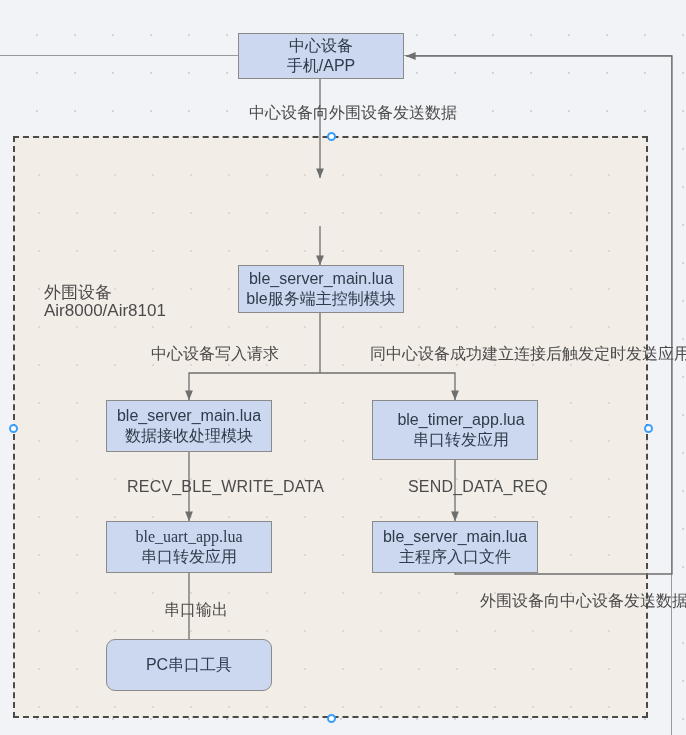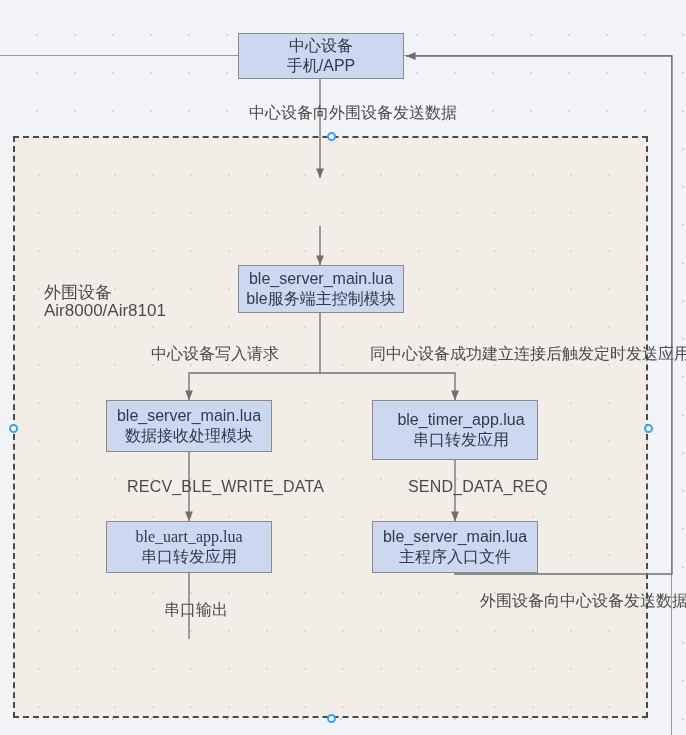--- a/index.html
+++ b/index.html
@@ -136,20 +136,23 @@
   <div class="node" style="left:106px;top:521px;width:166px;height:52px;font-family:Liberation Serif, serif;">
     <span class="l1">ble_uart_app.lua</span>
     <span class="l2">串口转发应用</span>
   </div>
 
   <div class="node" style="left:372px;top:521px;width:166px;height:52px;">
     <span class="l1">ble_server_main.lua</span>
     <span class="l2">主程序入口文件</span>
   </div>
 
+  <div class="node rounded" style="left:106px;top:639px;width:166px;height:52px;">
+    <span class="l1">PC串口工具</span>
+  </div>
 
   <div class="edge-label" style="left:249px;top:103px;">中心设备向外围设备发送数据</div>
 
   <div class="edge-label" style="left:151px;top:344px;">中心设备写入请求</div>
 
   <div class="edge-label" style="left:370px;top:344px;">同中心设备成功建立连接后触发定时发送应用</div>
 
   <div class="edge-label mono" style="left:127px;top:478px;">RECV_BLE_WRITE_DATA</div>
 
   <div class="edge-label mono" style="left:408px;top:478px;">SEND_DATA_REQ</div>

